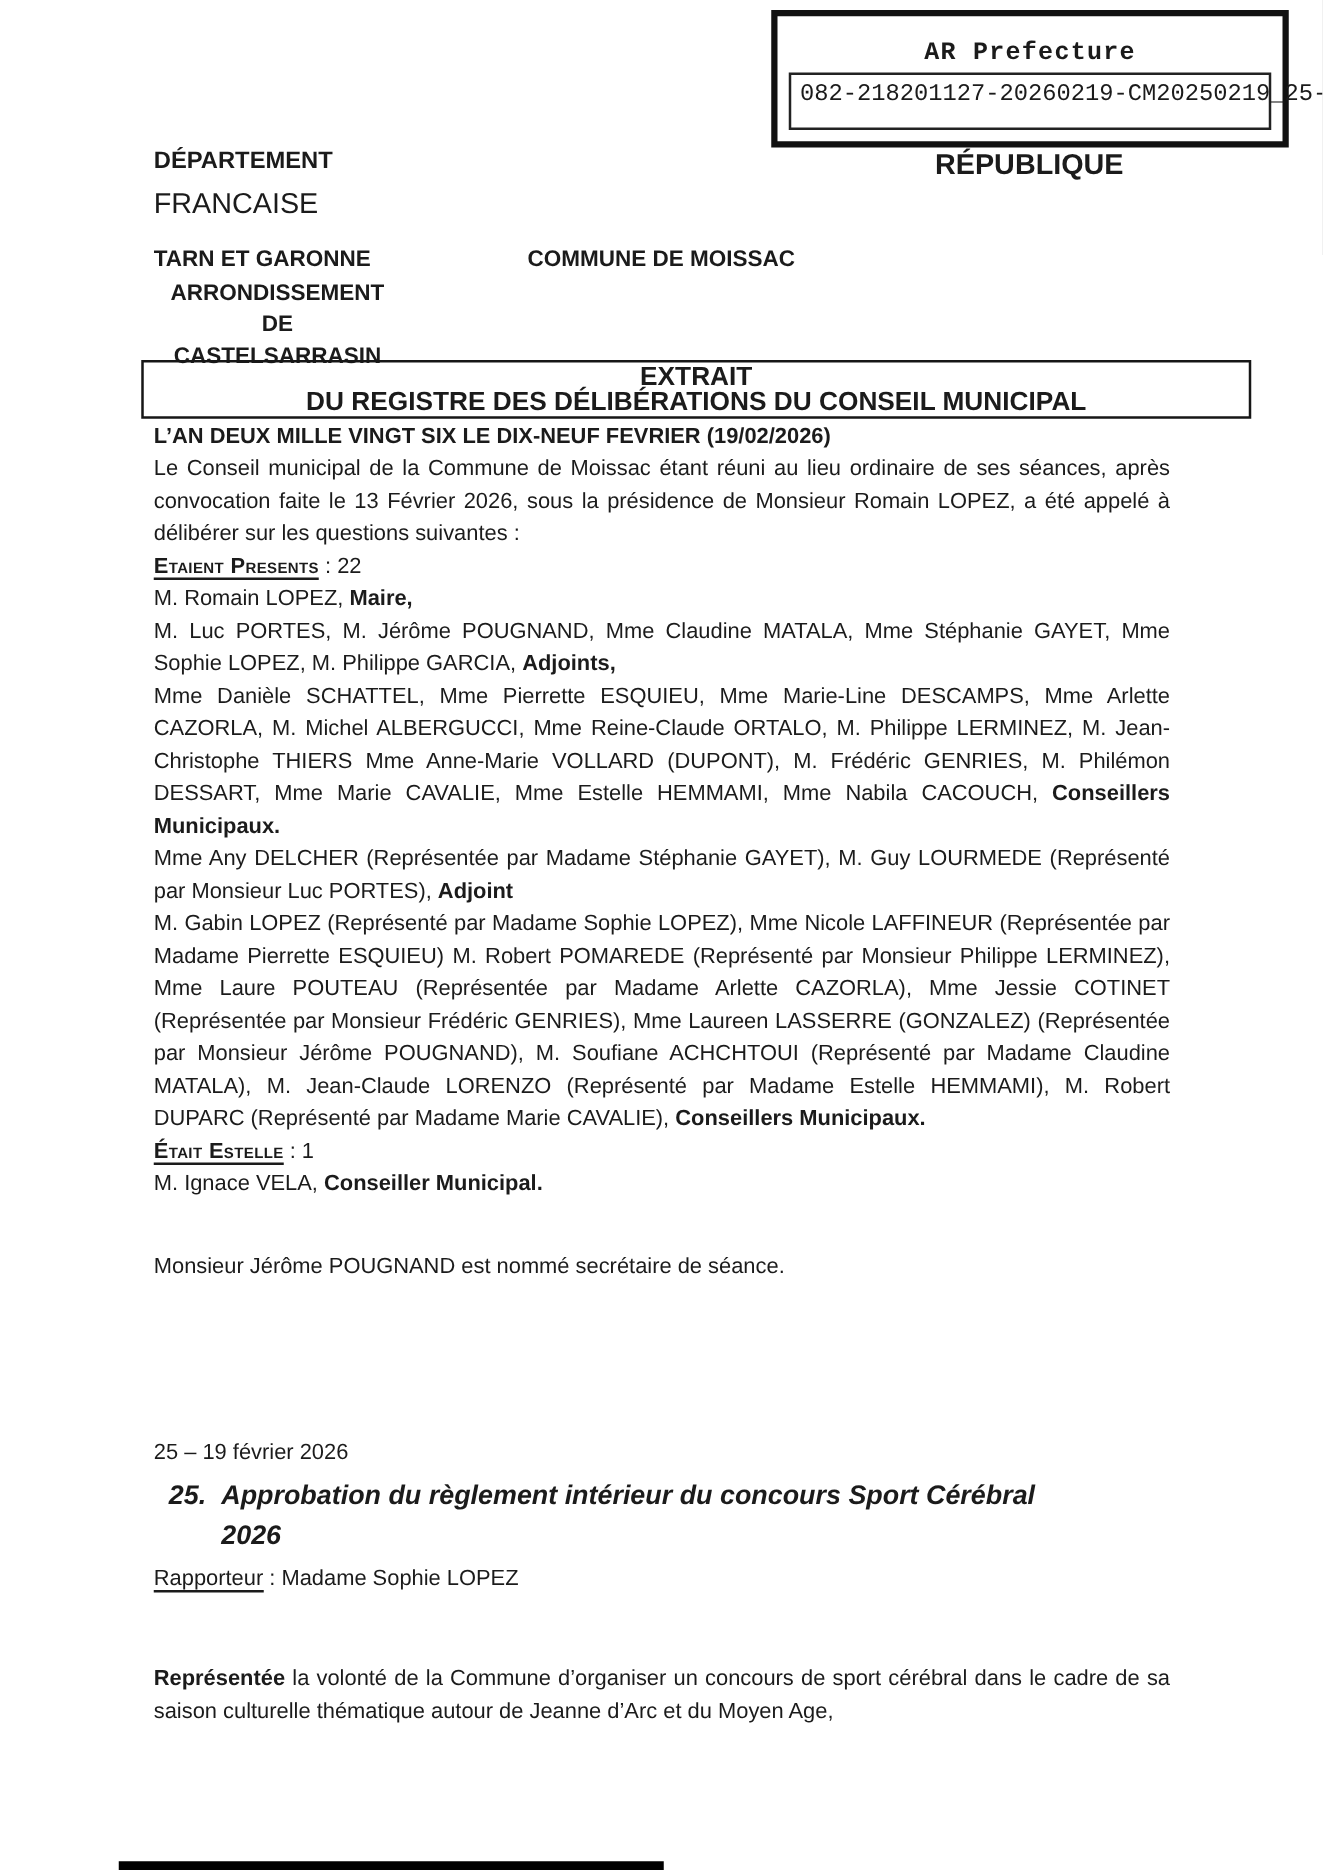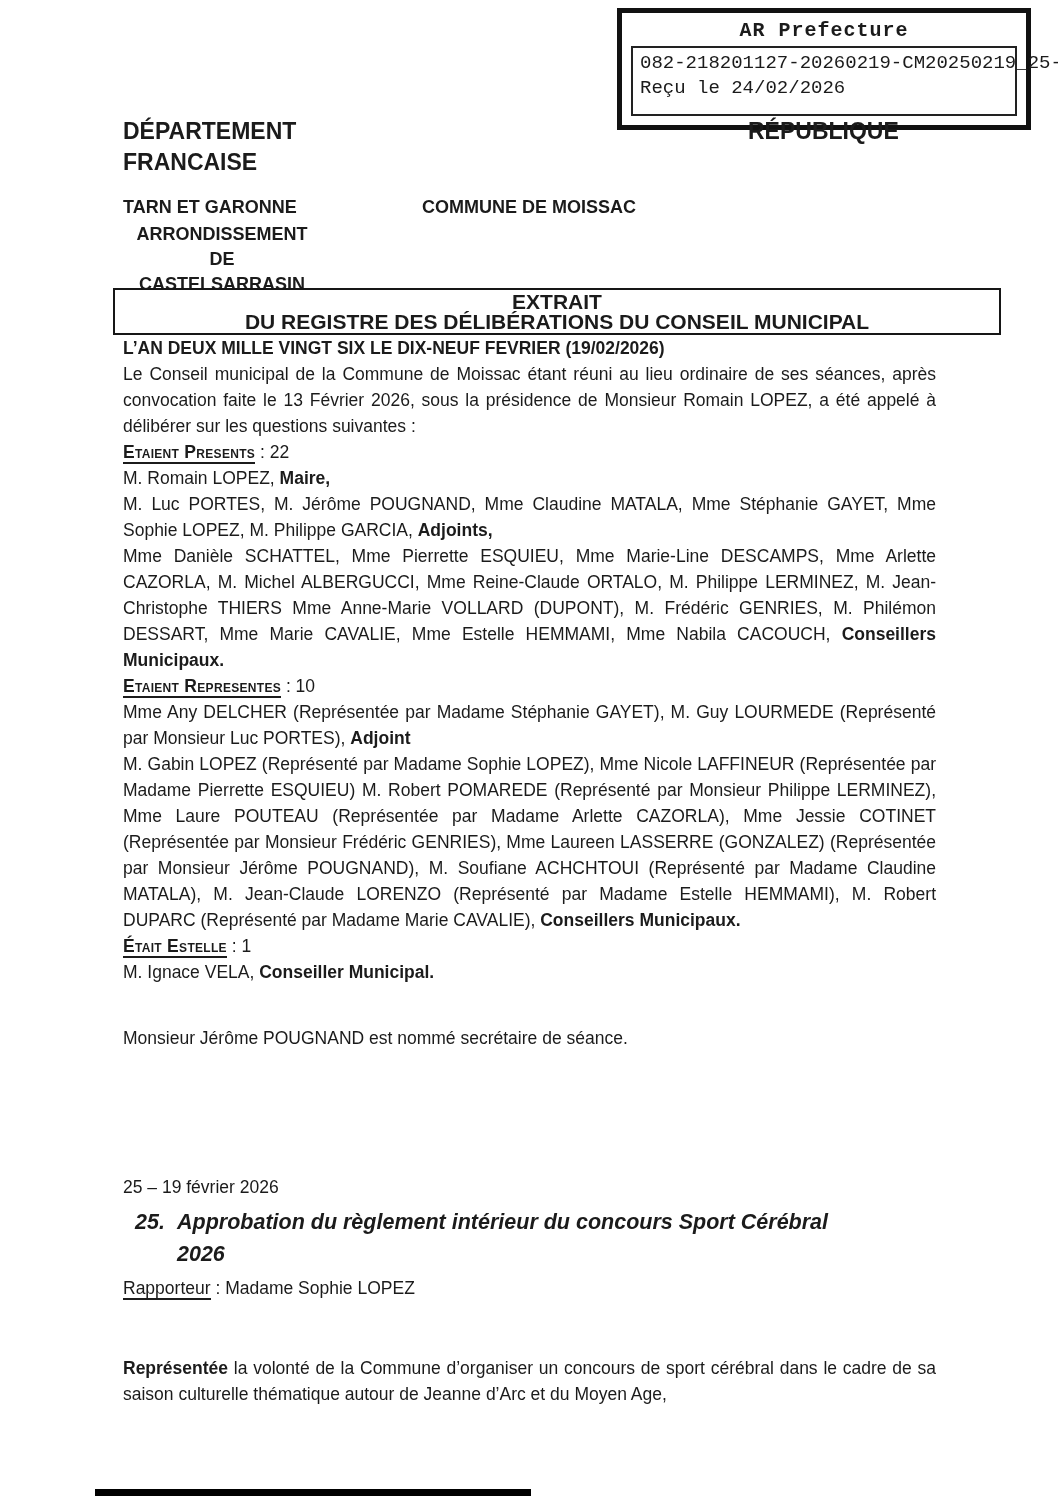--- a/index.html
+++ b/index.html
@@ -17,33 +17,33 @@
     box-sizing:border-box;
     border:5px solid #111;
     background:#fff;
     font-family:"Liberation Mono","DejaVu Sans Mono",monospace;
   }
   .ar-title{
     text-align:center;
     font-weight:bold;
     font-size:20px;
     letter-spacing:1px;
-    padding:6px 0 4px 0;
+    padding:18px 0 4px 0;
   }
   .ar-inner{
     margin:0 9px 9px 9px;
     border:2px solid #222;
     padding:3px 7px 14px 7px;
     font-size:19px;
     line-height:1.3;
     white-space:nowrap;
   }
   
-  .hdr-departement{position:absolute;left:123px;top:118px;font-size:23px;font-weight:bold;}
-  .hdr-francaise{position:absolute;left:123px;top:149px;font-size:23px;font-weight:bold;}
+  .hdr-departement{position:absolute;left:123px;top:118px;font-size:19px;font-weight:bold;}
+  .hdr-francaise{position:absolute;left:123px;top:149px;font-size:23px;font-weight:normal;}
   .hdr-tarn{position:absolute;left:123px;top:181px;font-size:18px;font-weight:bold;margin-top:16px;}
   .hdr-republique{position:absolute;left:748px;top:118px;font-size:23px;font-weight:bold;}
   .hdr-commune{position:absolute;left:0;width:1058px;top:197px;text-align:center;font-size:18px;font-weight:bold;}
   .hdr-arrondissement{
     position:absolute;left:123px;top:222px;width:198px;
     text-align:center;font-size:18px;font-weight:bold;line-height:25px;
   }
   
   .extrait-box{
     position:absolute;left:113px;top:288px;width:888px;
@@ -94,21 +94,20 @@
 </style>
 </head>
 <body>
 
 <div class="page">
 
   <div class="ar-box">
     <div class="ar-title">AR Prefecture</div>
     <div class="ar-inner">
       <div>082-218201127-20260219-CM20250219_25-DE</div>
-      <div>Reçu le 24/02/2026</div>
     </div>
   </div>
 
   <div class="hdr-departement">DÉPARTEMENT</div>
   <div class="hdr-francaise">FRANCAISE</div>
   <div class="hdr-tarn">TARN ET GARONNE</div>
   <div class="hdr-republique">RÉPUBLIQUE</div>
   <div class="hdr-commune">COMMUNE DE MOISSAC</div>
   <div class="hdr-arrondissement">
     <div>ARRONDISSEMENT</div>
@@ -128,21 +127,20 @@
     <div class="just">Le Conseil municipal de la Commune de Moissac étant réuni au lieu ordinaire de ses séances, après convocation faite le 13 Février 2026, sous la présidence de Monsieur Romain LOPEZ, a été appelé à délibérer sur les questions suivantes :</div>
 
     <div><span class="sc-label">Etaient Presents</span><span> : 22</span></div>
 
     <div><span>M. Romain LOPEZ, </span><span class="b">Maire,</span></div>
 
     <div class="just"><span>M. Luc PORTES, M. Jérôme POUGNAND, Mme Claudine MATALA, Mme Stéphanie GAYET, Mme Sophie LOPEZ, M. Philippe GARCIA, </span><span class="b">Adjoints,</span></div>
 
     <div class="just"><span>Mme Danièle SCHATTEL, Mme Pierrette ESQUIEU, Mme Marie-Line DESCAMPS, Mme Arlette CAZORLA, M. Michel ALBERGUCCI, Mme Reine-Claude ORTALO, M. Philippe LERMINEZ, M. Jean-Christophe THIERS Mme Anne-Marie VOLLARD (DUPONT), M. Frédéric GENRIES, M. Philémon DESSART, Mme Marie CAVALIE, Mme Estelle HEMMAMI, Mme Nabila CACOUCH, </span><span class="b">Conseillers Municipaux.</span></div>
 
-    <div><span class="sc-label">Etaient Representes</span><span> : 10</span></div>
 
     <div class="just"><span>Mme Any DELCHER (Représentée par Madame Stéphanie GAYET), M. Guy LOURMEDE (Représenté par Monsieur Luc PORTES), </span><span class="b">Adjoint</span></div>
 
     <div class="just"><span>M. Gabin LOPEZ (Représenté par Madame Sophie LOPEZ), Mme Nicole LAFFINEUR (Représentée par Madame Pierrette ESQUIEU) M. Robert POMAREDE (Représenté par Monsieur Philippe LERMINEZ), Mme Laure POUTEAU (Représentée par Madame Arlette CAZORLA), Mme Jessie COTINET (Représentée par Monsieur Frédéric GENRIES), Mme Laureen LASSERRE (GONZALEZ) (Représentée par Monsieur Jérôme POUGNAND), M. Soufiane ACHCHTOUI (Représenté par Madame Claudine MATALA), M. Jean-Claude LORENZO (Représenté par Madame Estelle HEMMAMI), M. Robert DUPARC (Représenté par Madame Marie CAVALIE), </span><span class="b">Conseillers Municipaux.</span></div>
 
     <div><span class="sc-label">Était Estelle</span><span> : 1</span></div>
 
     <div><span>M. Ignace VELA, </span><span class="b">Conseiller Municipal.</span></div>
 
     <div class="sec-line">Monsieur Jérôme POUGNAND est nommé secrétaire de séance.</div>

